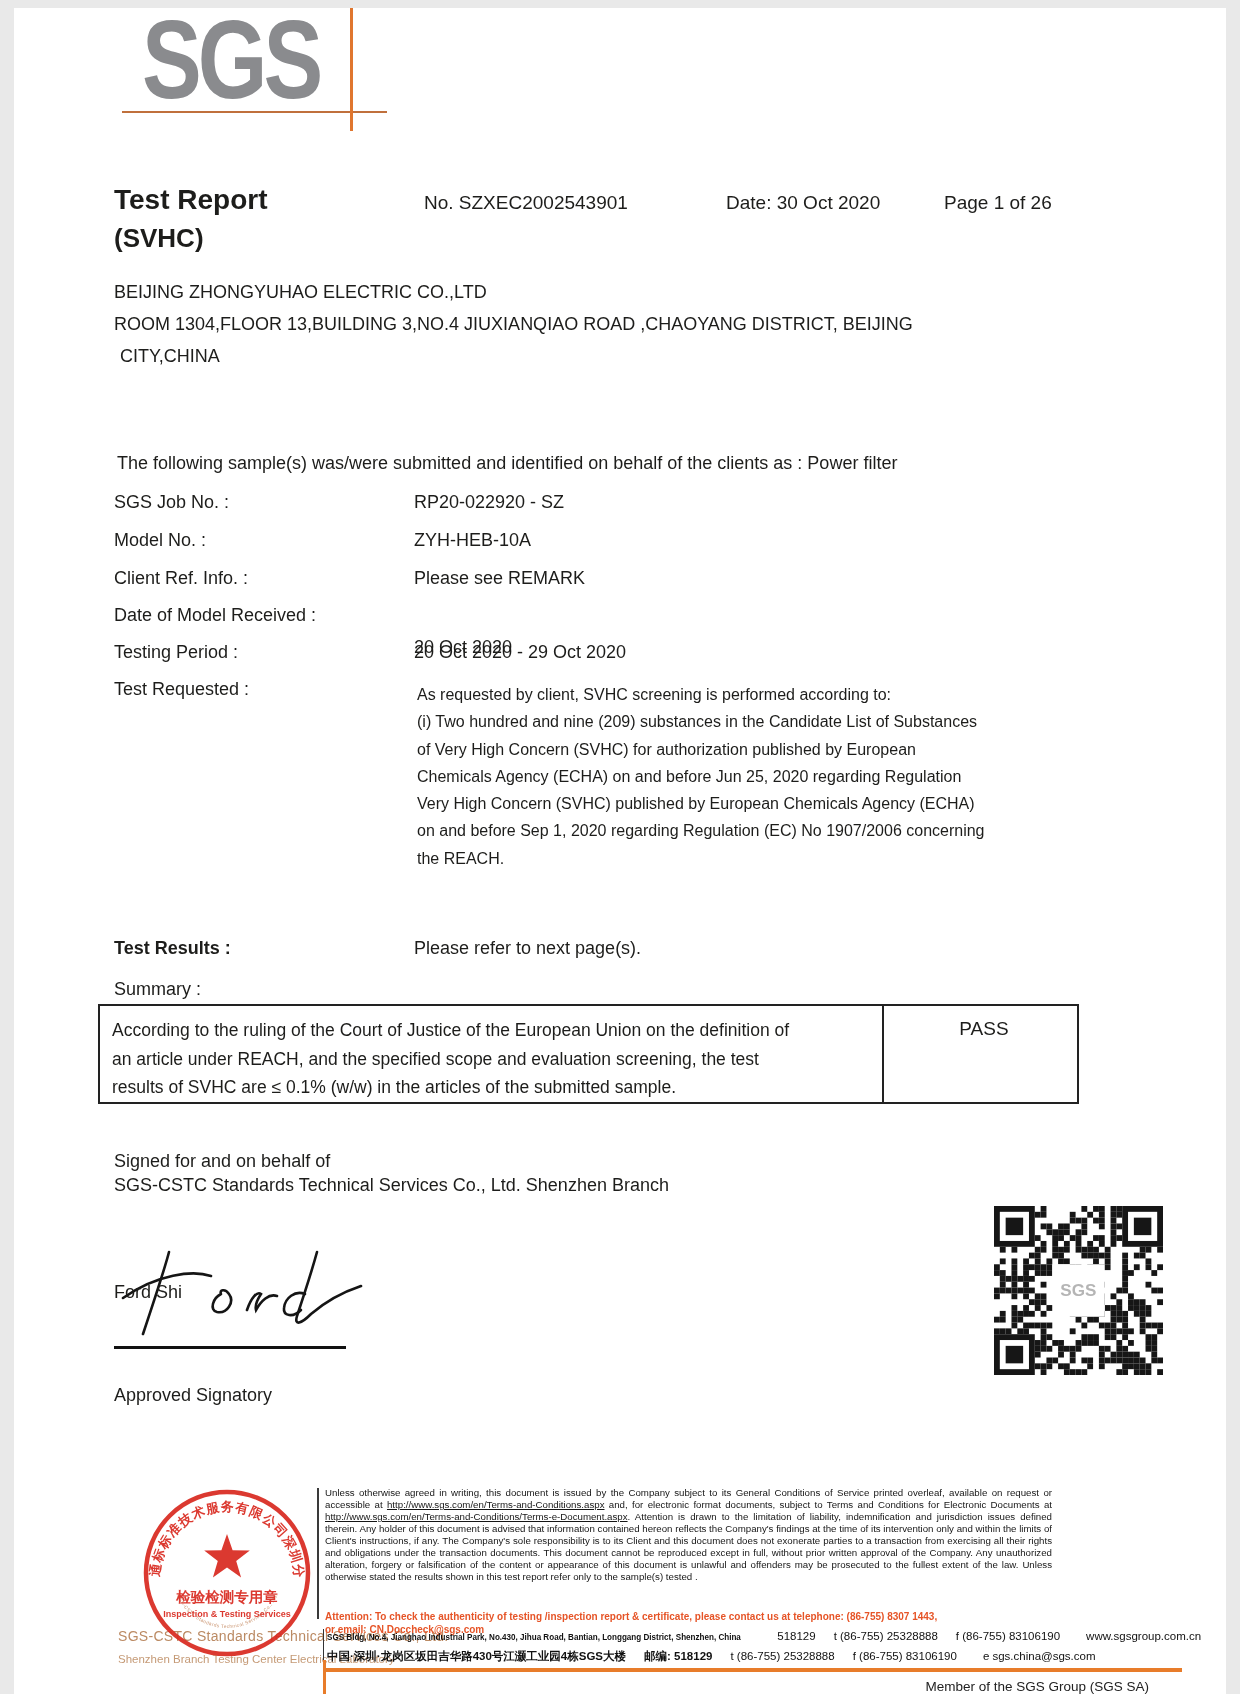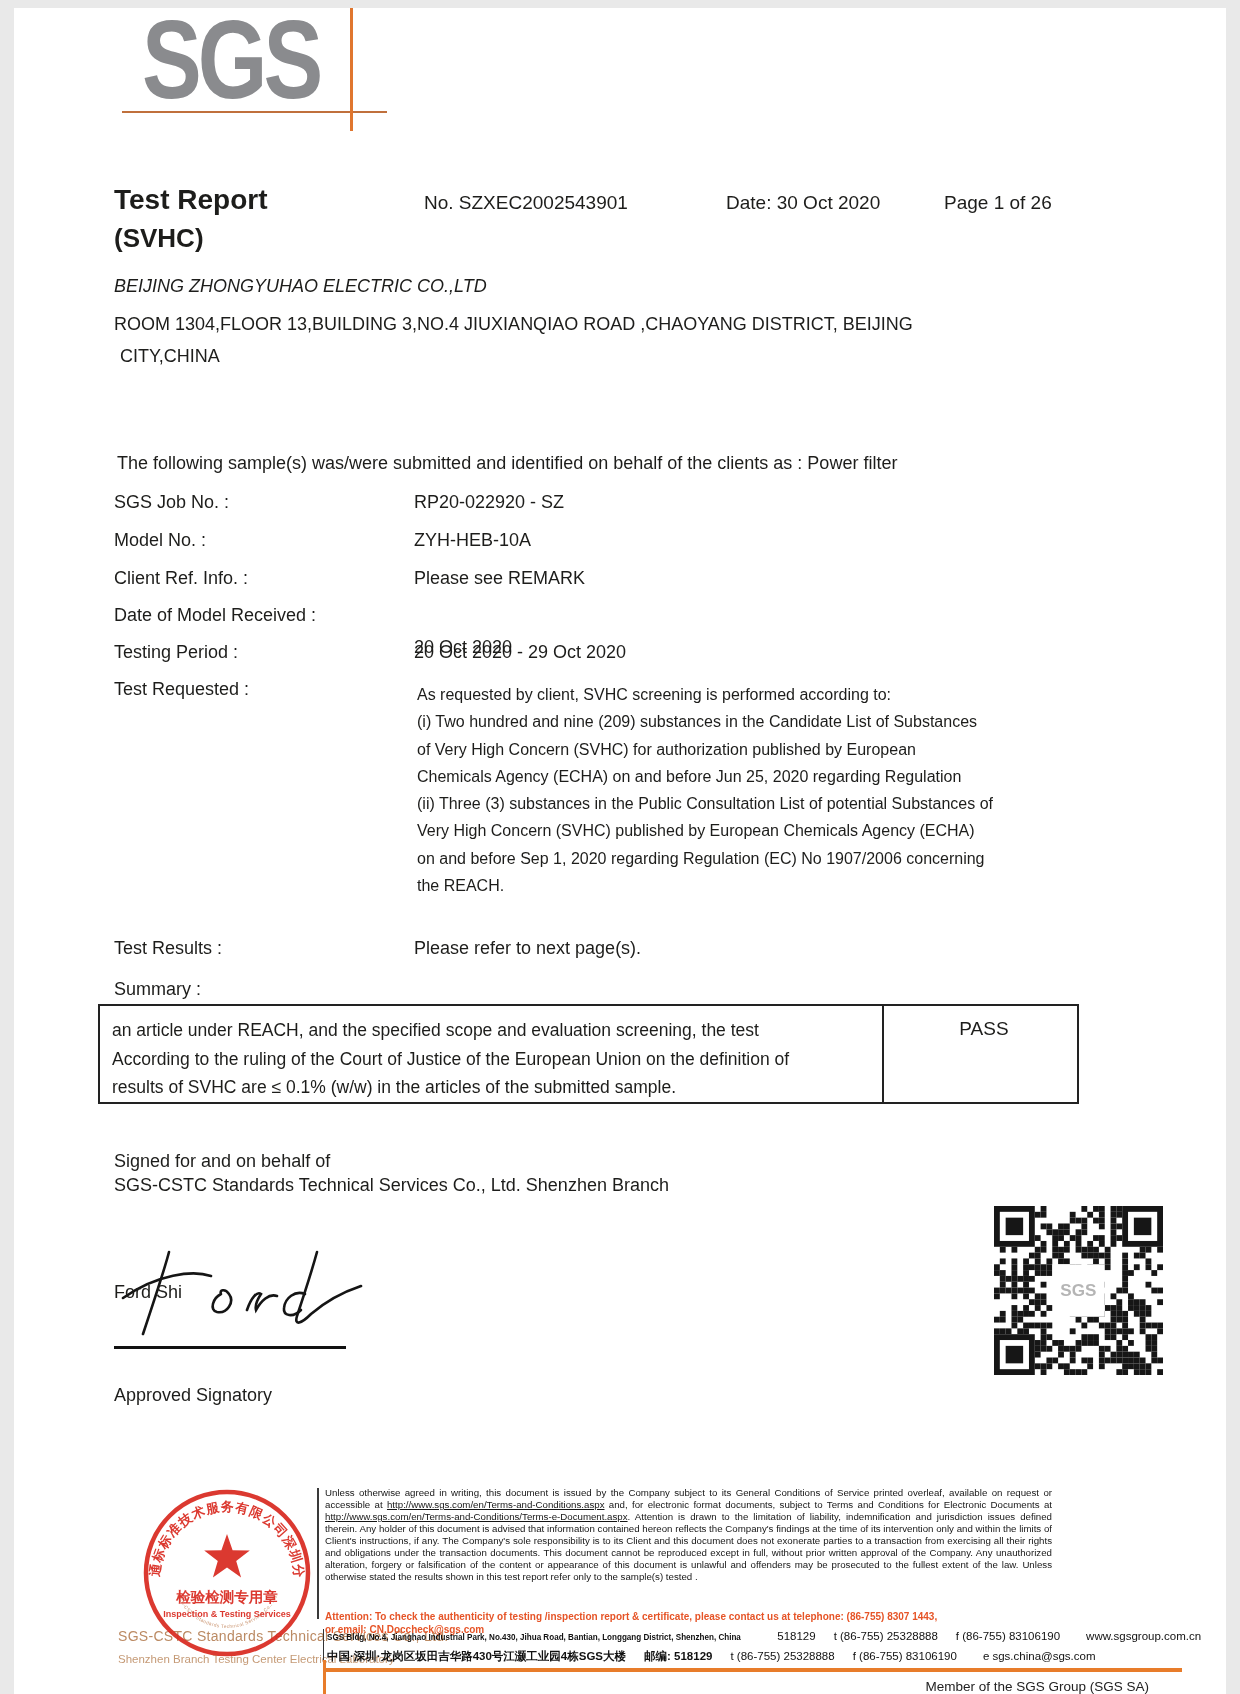--- a/index.html
+++ b/index.html
@@ -55,21 +55,21 @@
   <div class="abs logo">SGS</div>
   <div class="abs logo-hline"></div>
   <div class="abs logo-vline"></div>
 
   <div class="abs title1">Test Report</div>
   <div class="abs title2">(SVHC)</div>
   <div class="abs hdr" style="left:410px;">No. SZXEC2002543901</div>
   <div class="abs hdr" style="left:712px;">Date: 30 Oct 2020</div>
   <div class="abs hdr" style="left:930px;">Page 1 of 26</div>
 
-  <div class="abs client" style="top:268px;font-style:italic;">BEIJING ZHONGYUHAO ELECTRIC CO.,LTD</div>
+  <div class="abs client" style="top:274px;">BEIJING ZHONGYUHAO ELECTRIC CO.,LTD</div>
   <div class="abs client" style="top:306px;">ROOM 1304,FLOOR 13,BUILDING 3,NO.4 JIUXIANQIAO ROAD ,CHAOYANG DISTRICT, BEIJING</div>
   <div class="abs client" style="top:338px;left:106px;">CITY,CHINA</div>
 
   <div class="abs t18" style="left:103px;top:445px;">The following sample(s) was/were submitted and identified on behalf of the clients as : Power filter</div>
 
   <div class="abs lbl" style="top:484px;">SGS Job No. :</div>
   <div class="abs val" style="top:484px;">RP20-022920 - SZ</div>
   <div class="abs lbl" style="top:522px;">Model No. :</div>
   <div class="abs val" style="top:522px;">ZYH-HEB-10A</div>
   <div class="abs lbl" style="top:560px;">Client Ref. Info. :</div>
@@ -78,35 +78,34 @@
   <div class="abs val" style="top:629px;">20 Oct 2020</div>
   <div class="abs lbl" style="top:634px;">Testing Period :</div>
   <div class="abs val" style="top:634px;">20 Oct 2020 - 29 Oct 2020</div>
 
   <div class="abs lbl" style="top:671px;">Test Requested :</div>
   <div class="abs" style="left:403px;top:673px;width:700px;">
     <div class="req-line">As requested by client, SVHC screening is performed according to:</div>
     <div class="req-line">(i) Two hundred and nine (209) substances in the Candidate List of Substances</div>
     <div class="req-line">of Very High Concern (SVHC) for authorization published by European</div>
     <div class="req-line">Chemicals Agency (ECHA) on and before Jun 25, 2020 regarding Regulation</div>
-    <div class="req-line">(ii) Three (3) substances in the Public Consultation List of potential Substances of</div>
     <div class="req-line">Very High Concern (SVHC) published by European Chemicals Agency (ECHA)</div>
     <div class="req-line">on and before Sep 1, 2020 regarding Regulation (EC) No 1907/2006 concerning</div>
     <div class="req-line">the REACH.</div>
   </div>
 
-  <div class="abs lbl" style="top:930px;">Test Results :</div>
+  <div class="abs lbl" style="top:930px;font-weight:bold;">Test Results :</div>
   <div class="abs val" style="top:930px;">Please refer to next page(s).</div>
 
   <div class="abs t18" style="left:100px;top:971px;">Summary :</div>
   <div class="abs sumbox"></div>
   <div class="abs sumdiv"></div>
   <div class="abs" style="left:98px;top:1008px;width:760px;">
+    <div class="sum-line">According to the ruling of the Court of Justice of the European Union on the definition of</div>
     <div class="sum-line">an article under REACH, and the specified scope and evaluation screening, the test</div>
-    <div class="sum-line">According to the ruling of the Court of Justice of the European Union on the definition of</div>
     <div class="sum-line">results of SVHC are ≤ 0.1% (w/w) in the articles of the submitted sample.</div>
   </div>
   <div class="abs pass">PASS</div>
 
   <div class="abs t18" style="left:100px;top:1143px;">Signed for and on behalf of</div>
   <div class="abs t18" style="left:100px;top:1167px;">SGS-CSTC Standards Technical Services Co., Ltd. Shenzhen Branch</div>
 
   <svg class="abs" style="left:95px;top:1238px;" width="260" height="96" viewBox="0 0 260 96">
     <g fill="none" stroke="#151515" stroke-width="2.6" stroke-linecap="round">
       <path d="M60 6 C56 22 40 70 34 88"></path>

